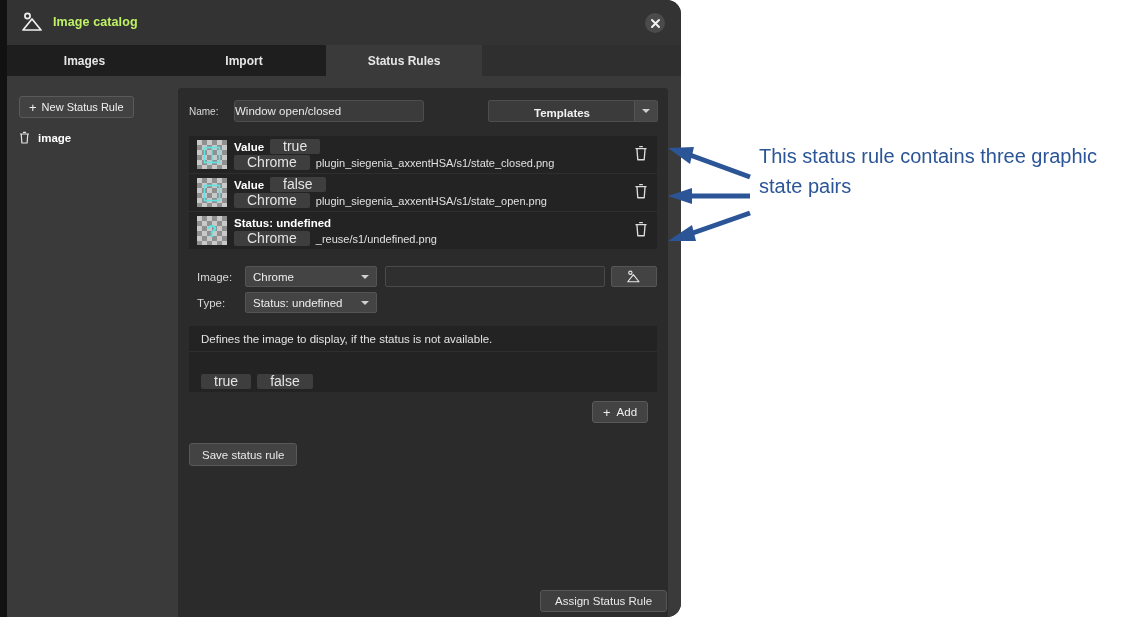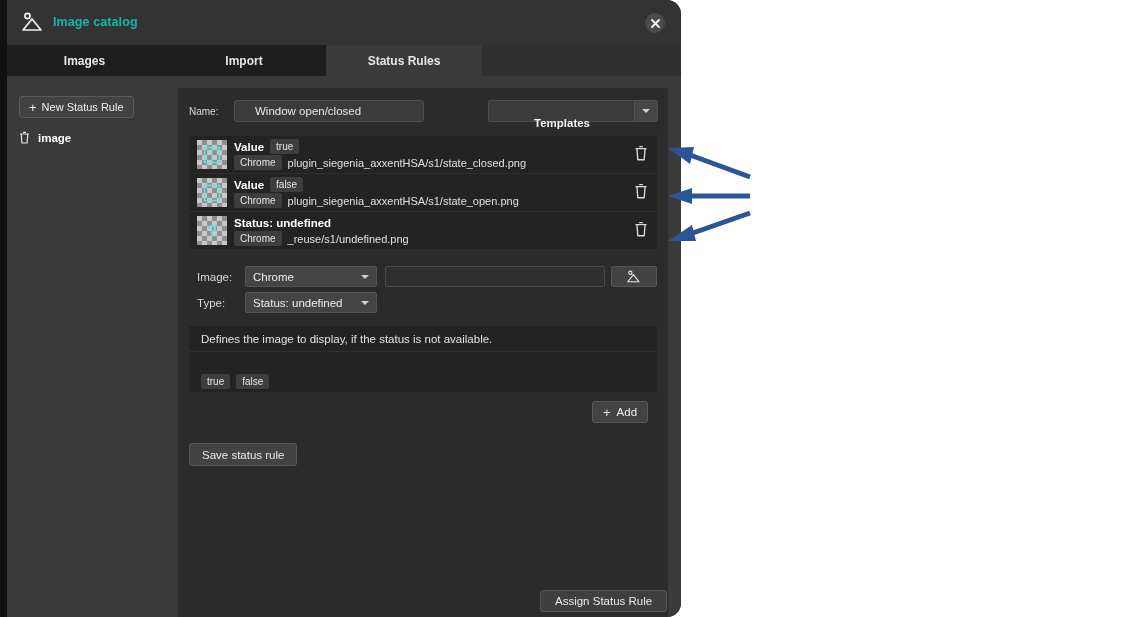--- a/index.html
+++ b/index.html
@@ -26,21 +26,21 @@
   #title-bar{
     position:absolute;left:7px;top:0;width:674px;height:45px;
     background:#333333;
     border-top-right-radius:14px;
   }
   #title-icon{
     position:absolute;left:14px;top:10px;width:26px;height:24px;
   }
   #title-text{
     position:absolute;left:46px;top:15px;
-    color:#14b8a6;font-size:12.5px;font-weight:bold;
+    color:#bef264;font-size:12.5px;font-weight:bold;
     letter-spacing:.1px;
     text-align:center;
   }
   #close-button{
     position:absolute;right:16px;top:13px;width:20px;height:20px;
     border-radius:50%;background:#4b4b4b;
     display:flex;align-items:center;justify-content:center;
     cursor:pointer;
   }
   #close-button svg{display:block;}
@@ -102,31 +102,31 @@
   
   #name-row{position:absolute;left:0;top:12px;width:490px;height:28px;}
   #name-label{
     position:absolute;left:11px;top:6px;
     color:#d8d8d8;font-size:10px;
   }
   #name-input{
     position:absolute;left:56px;top:0;width:190px;height:22px;
     background:#3b3b3b;border:1px solid #4e4e4e;border-radius:3px;
     color:#e9e9e9;font-size:11.5px;
-    padding:0 20px;box-sizing:border-box;
+    padding:0 0;box-sizing:border-box;
     font-family:"Liberation Sans", sans-serif;
     line-height:20px;
   }
   #templates-select{
     position:absolute;left:310px;top:0;width:170px;height:22px;
     background:#3b3b3b;border:1px solid #4e4e4e;border-radius:2px;
     box-sizing:border-box;cursor:pointer;
   }
   #templates-label{
-    position:absolute;left:0;top:12px;width:146px;height:20px;
+    position:absolute;left:0;top:2px;width:146px;height:20px;
     display:flex;align-items:center;justify-content:center;
     color:#f2f2f2;font-size:11.5px;font-weight:bold;
   }
   #templates-arrow-box{
     position:absolute;right:0;top:0;width:22px;height:20px;
     background:#464646;border-left:1px solid #545454;
     display:flex;align-items:center;justify-content:center;
   }
   .caret-down{
     width:0;height:0;border-left:4px solid transparent;
@@ -153,22 +153,22 @@
     background-position:0 0,5px 5px;
     background-color:#c9c9c9;
     display:flex;align-items:center;justify-content:center;
   }
   .row-line1{
     position:absolute;left:45px;top:3px;
     display:flex;align-items:center;gap:6px;height:15px;
   }
   .row-kind{color:#ffffff;font-size:11.5px;font-weight:bold;}
   .chip{
-    display:inline-block;padding:1px 6px;border-radius:2px;
-    background:#3e3e3e;color:#e4e4e4;font-size:10px;line-height:13px;
+    display:inline-block;padding:1px 13px;border-radius:2px;
+    background:#3e3e3e;color:#e4e4e4;font-size:14px;line-height:13px;
   }
   .row-line2{
     position:absolute;left:45px;top:19px;
     display:flex;align-items:center;gap:6px;height:15px;
   }
   .path-text{color:#e0e0e0;font-size:11px;}
   .trash-button{
     position:absolute;right:9px;top:9px;width:14px;height:16px;cursor:pointer;
   }
 
@@ -443,13 +443,14 @@
       <line x1="750" y1="177" x2="690" y2="155" stroke-width="5"></line>
       <polygon points="668,148 694,147 690,164" stroke="none"></polygon>
 
       <line x1="750" y1="196" x2="690" y2="196" stroke-width="5"></line>
       <polygon points="668,196 692,188 692,204" stroke="none"></polygon>
 
       <line x1="750" y1="213" x2="690" y2="234" stroke-width="5"></line>
       <polygon points="668,241 692,225 696,241" stroke="none"></polygon>
     </g>
   </svg>
+  <div id="annotation-text">This status rule contains three graphic state pairs</div>
 </div>
 
 </body></html>

